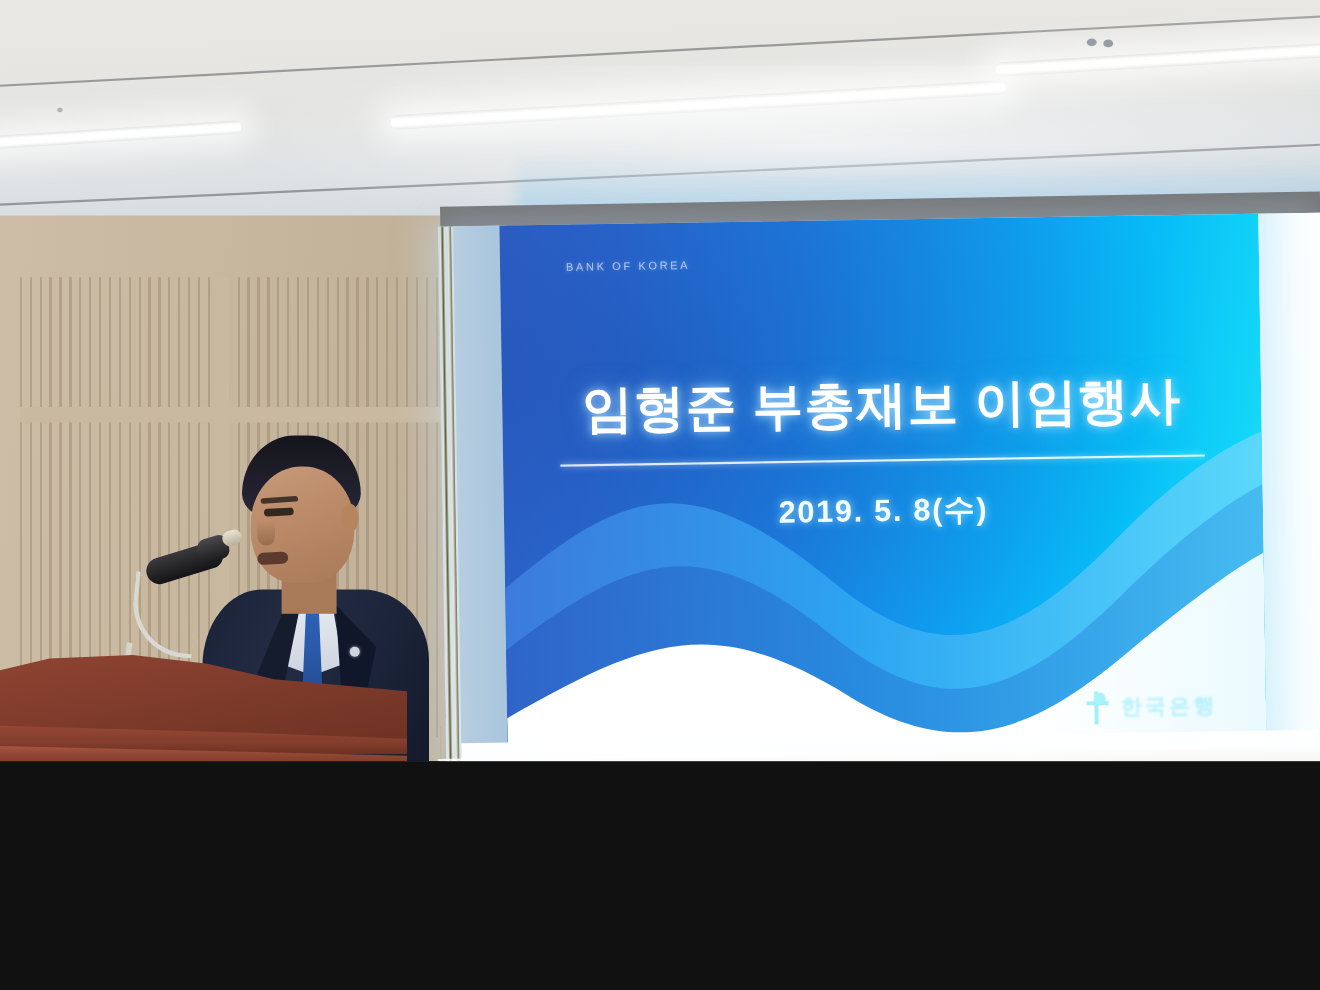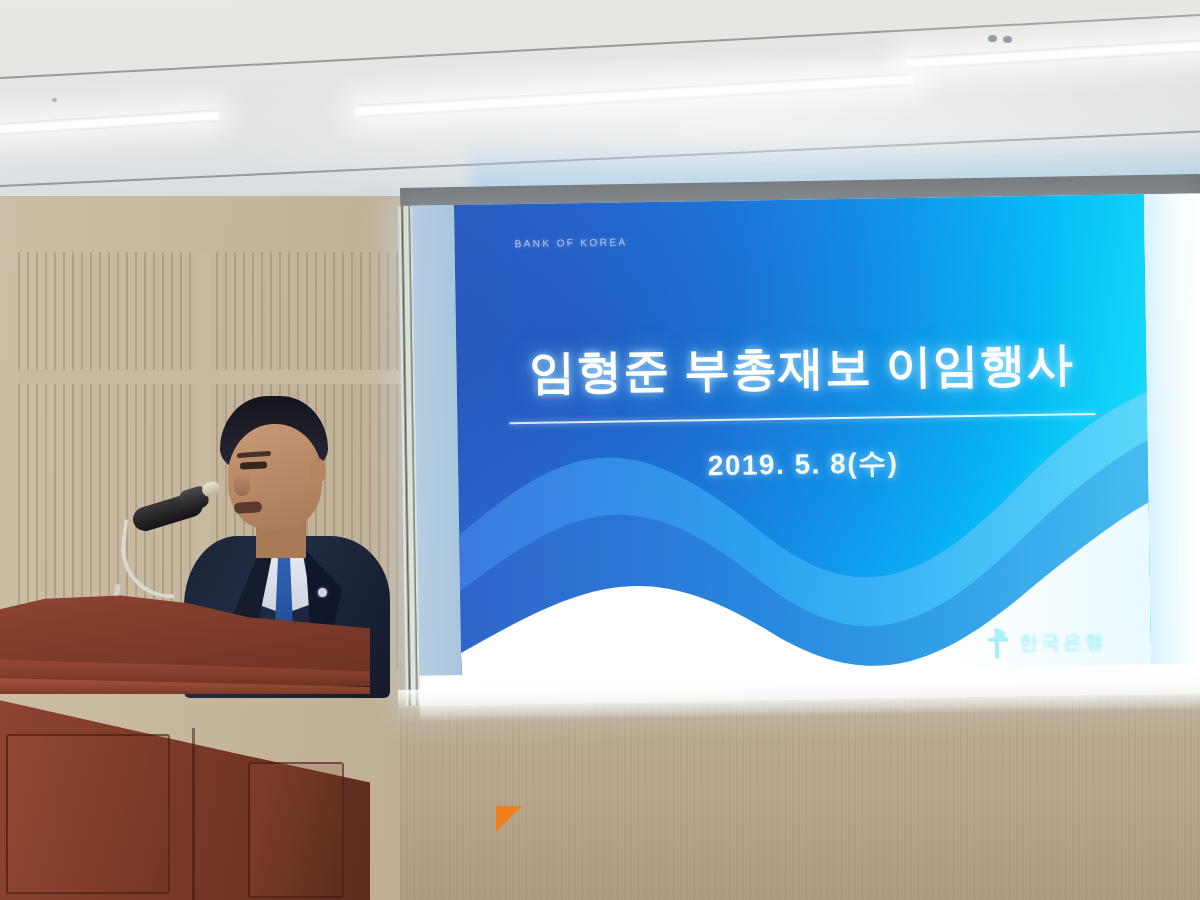--- a/index.html
+++ b/index.html
@@ -1,19 +1,19 @@
 <!DOCTYPE html>
 <html><head>
 <meta charset="utf-8">
 <title>Bank of Korea Farewell Event Photo</title>
 <style>
   html,body{margin:0;padding:0;background:#111;}
   *{box-sizing:border-box;}
   .stage{
-    position:relative;width:1200px;height:900px;overflow:hidden;
+    position:relative;width:1200px;height:692px;overflow:hidden;
     font-family:"Liberation Sans","DejaVu Sans",sans-serif;
     background:#4d7c0f;
   }
 
   
   .ceiling{
     position:absolute;left:0;top:0;width:1200px;height:230px;
     background:linear-gradient(178deg,#e9e8e4 0%,#e4e4e2 38%,#dfe2e4 62%,#d2d9de 86%,#c3cdd6 100%);
     overflow:hidden;
   }

